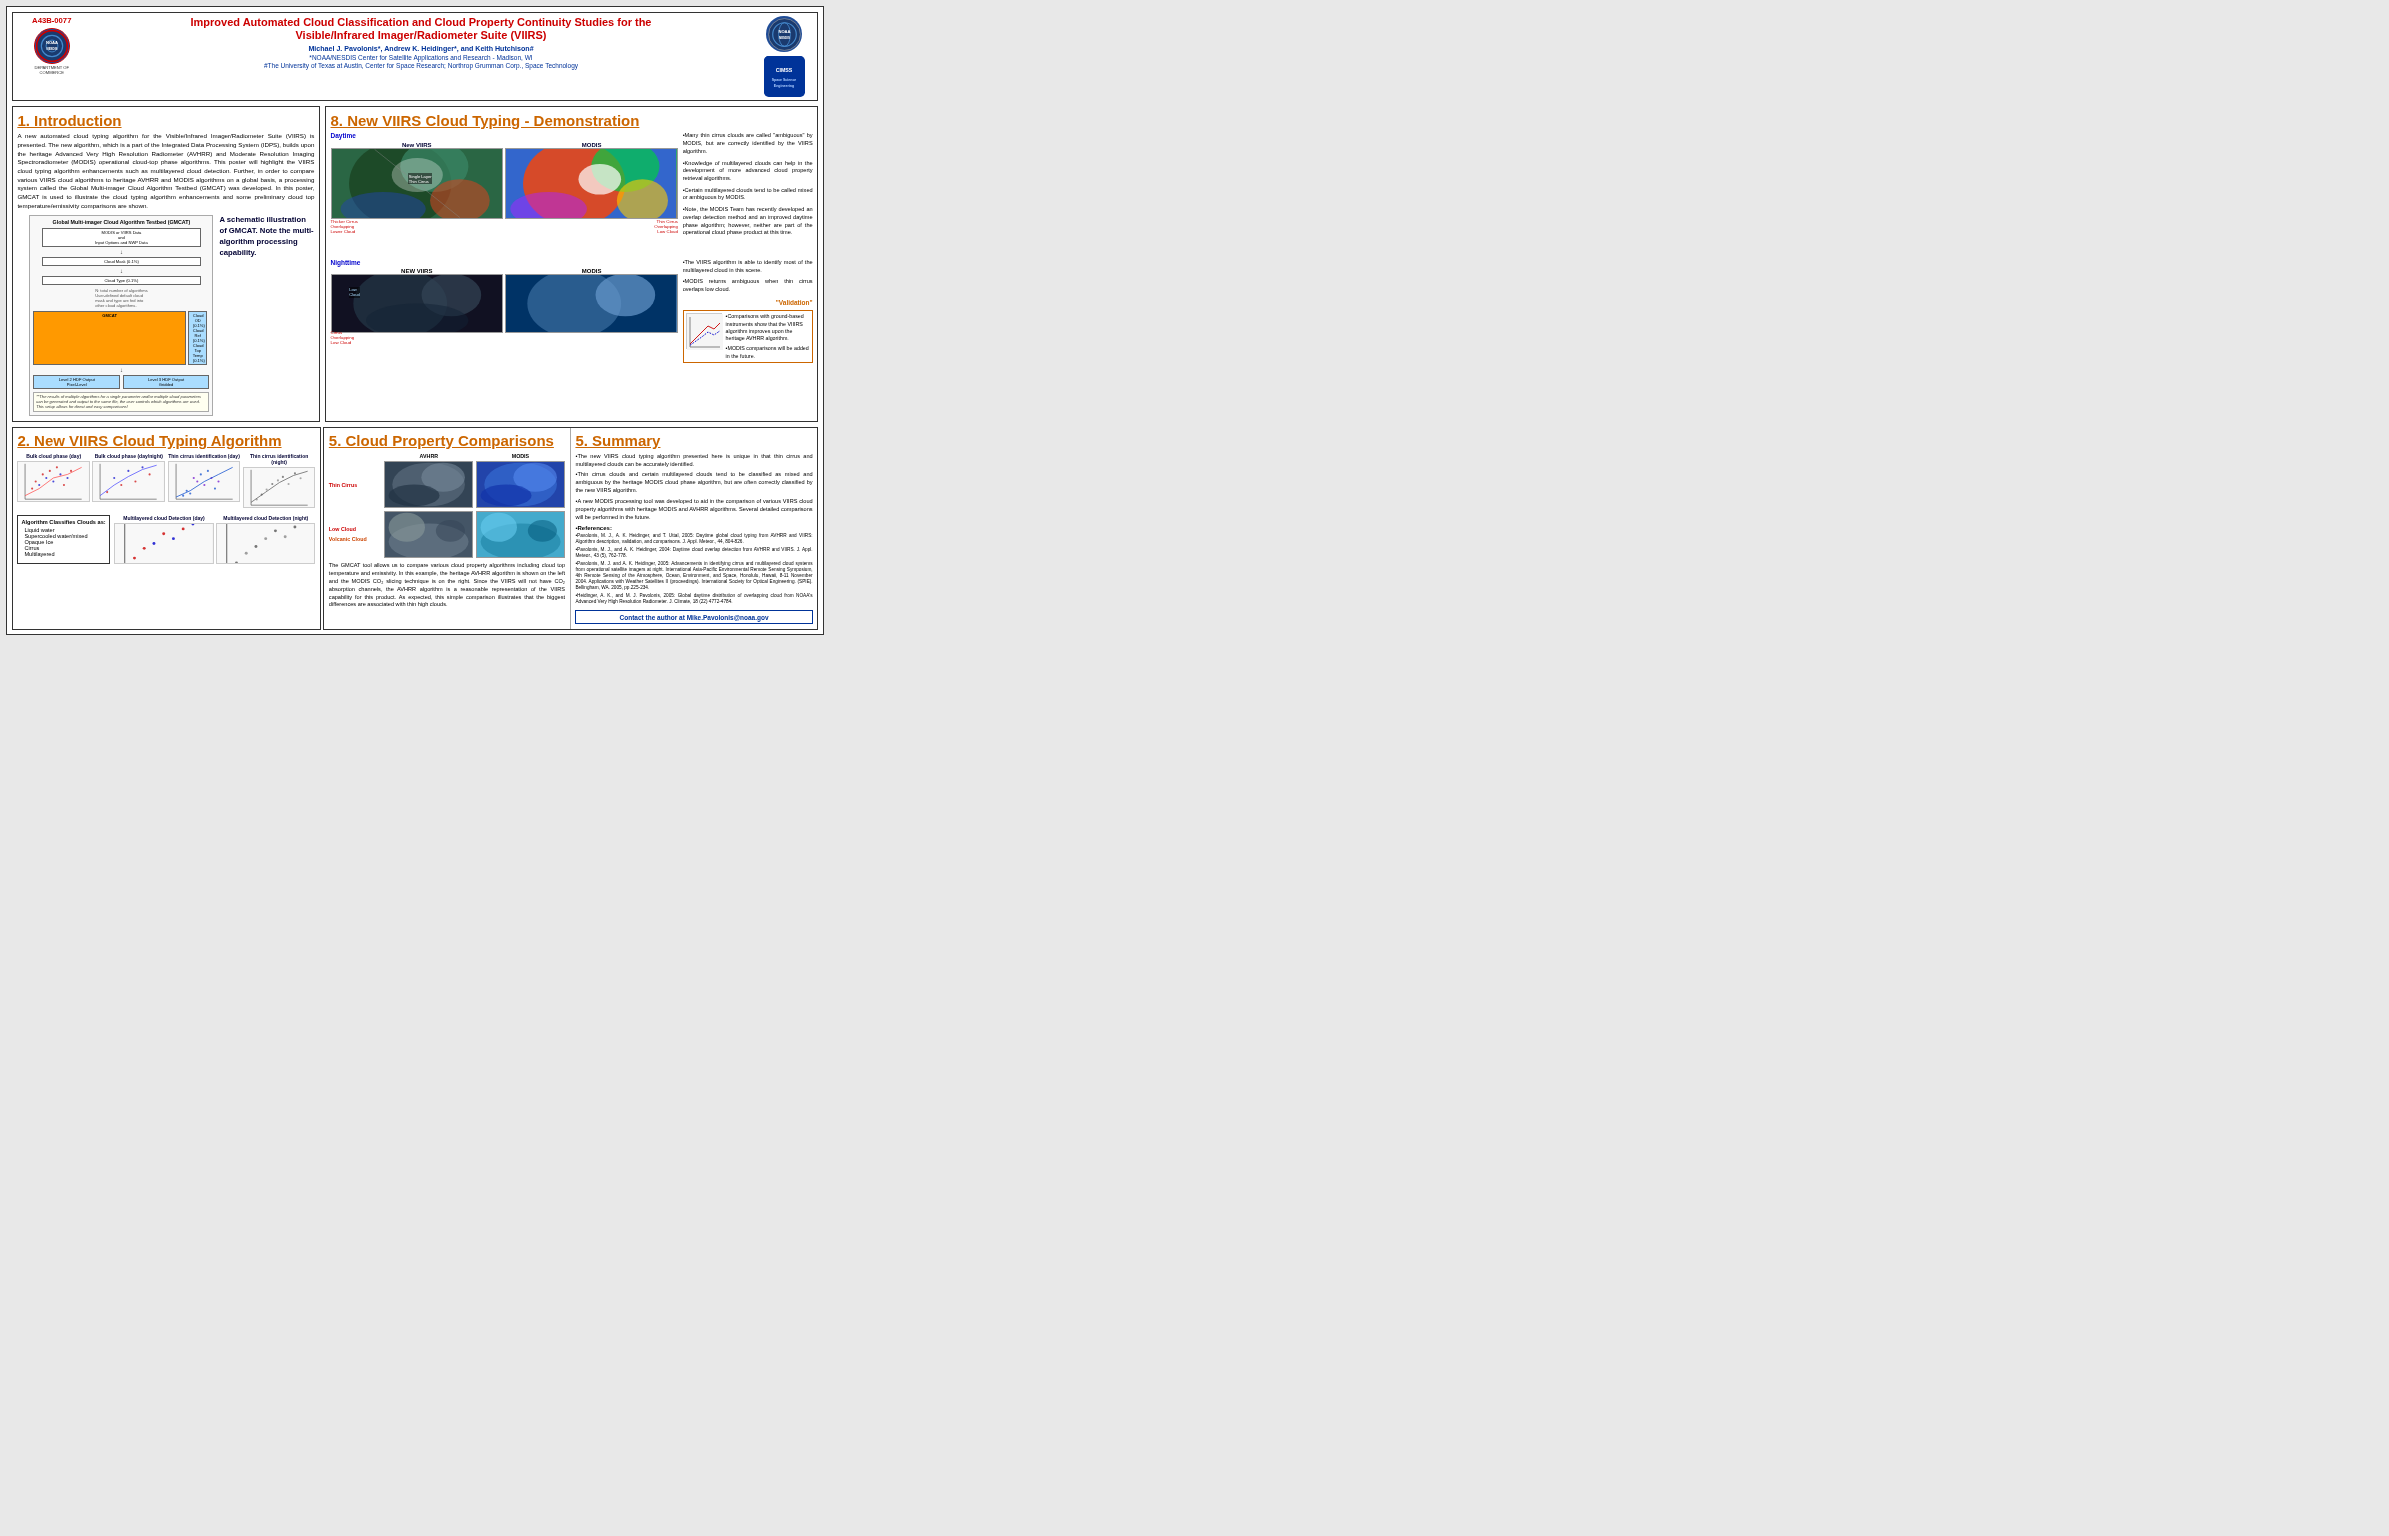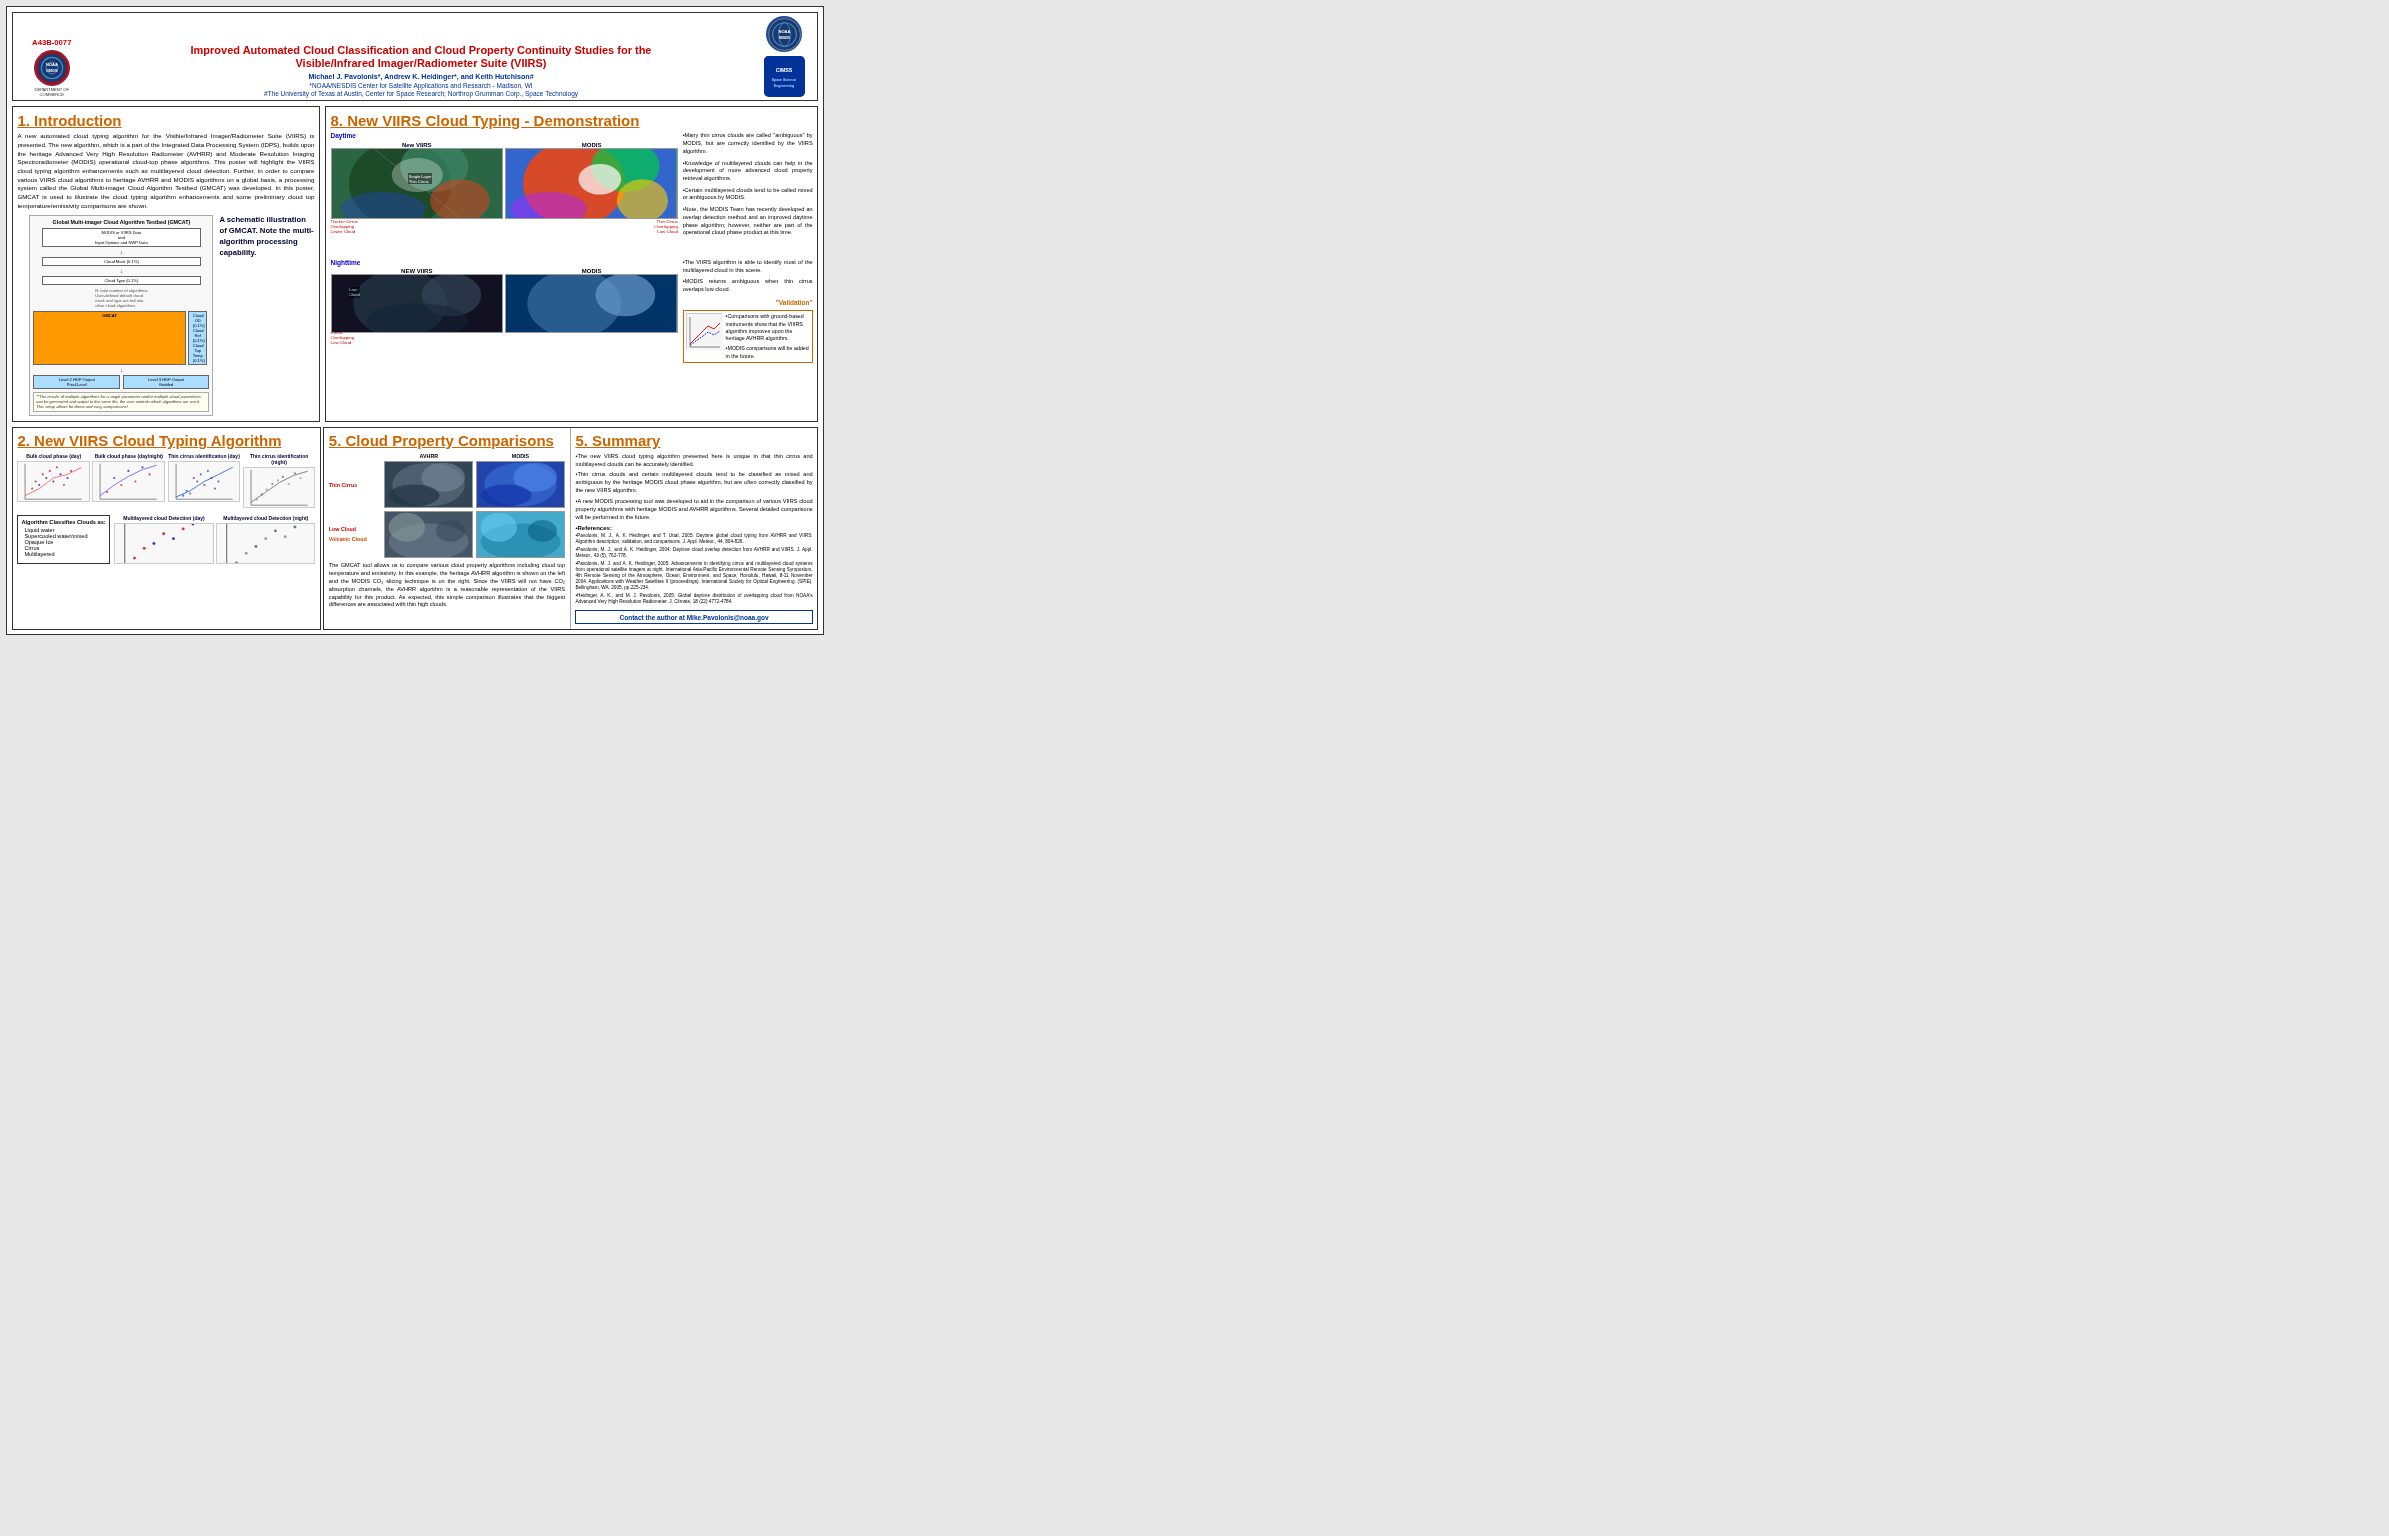--- a/index.html
+++ b/index.html
@@ -12,21 +12,21 @@
       padding: 6px;
     }
     .poster {
       background: white;
       border: 1.2px solid #333;
       padding: 4.7px;
     }
     
     .header {
       display: flex;
-      align-items: flex-end;
+      align-items: flex-start;
       border: 1.2px solid #333;
       padding: 3.6px;
       margin-bottom: 4.7px;
       position: relative;
     }
     .header-logo-left {
       display: flex;
       flex-direction: column;
       align-items: center;
       min-width: 71px;

